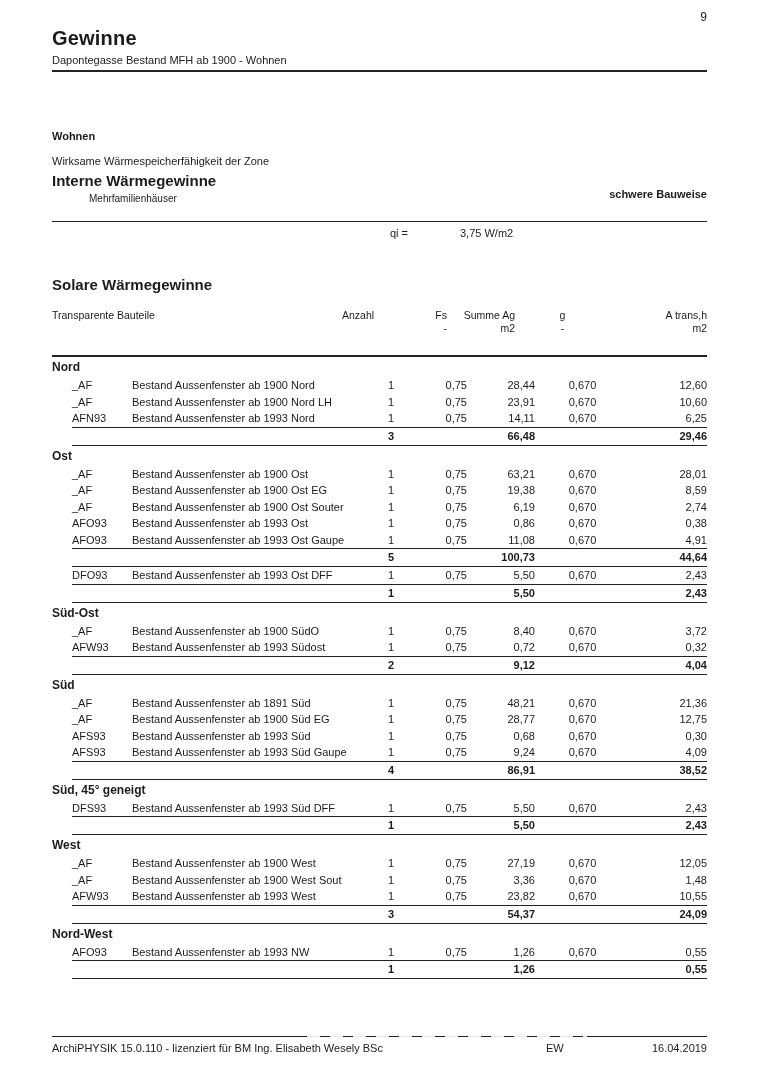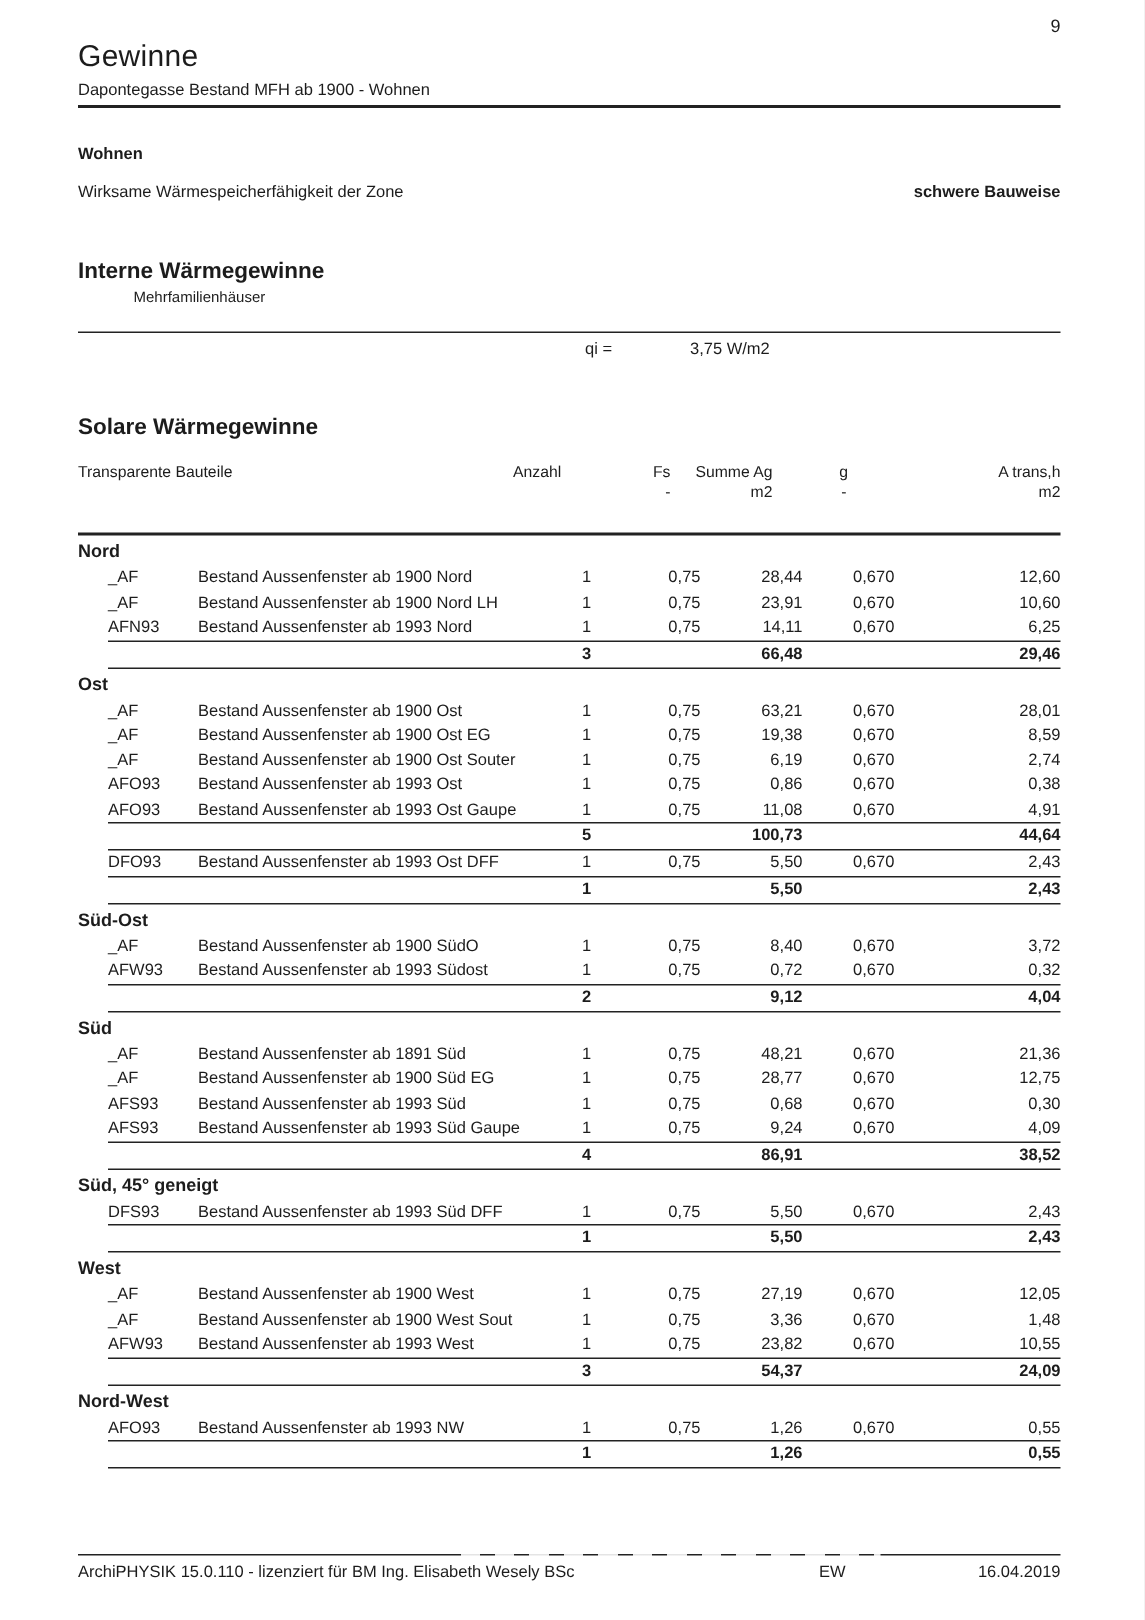--- a/index.html
+++ b/index.html
@@ -4,30 +4,30 @@
 <style>
   html,body{margin:0;padding:0;background:#e8e8e8;}
   .page{
     position:relative;
     width:763px;height:1080px;
     background:#ffffff;
     font-family:"Liberation Sans", sans-serif;
     color:#1c1c1c;
     overflow:hidden;
   }
-  .bold{font-weight:700;}
+  .bold{font-weight:700;margin-top:33px;}
   .rule{border:none;border-top:1px solid #222;margin:0;}
   .rule.thick{border-top-width:2px;}
 
   
   .page-number{position:absolute;top:10px;right:56px;font-size:12px;}
 
   
   .doc-header{position:absolute;left:52px;right:56px;top:27px;}
-  .doc-title{font-size:20px;font-weight:400;margin:0;line-height:22px;letter-spacing:0.2px;}
+  .doc-title{font-size:20px;font-weight:700;margin:0;line-height:22px;letter-spacing:0.2px;}
   .doc-subtitle{font-size:11px;margin-top:5px;}
   .doc-header .rule{margin-top:4px;}
 
   
   .zone-block{position:absolute;left:52px;right:56px;top:97px;font-size:11px;}
   .zone-row{display:flex;justify-content:space-between;margin-top:13px;}
 
   
   .internal-block{position:absolute;left:52px;right:56px;top:172px;}
   .h2{font-size:15px;font-weight:700;margin:0;line-height:17px;}

